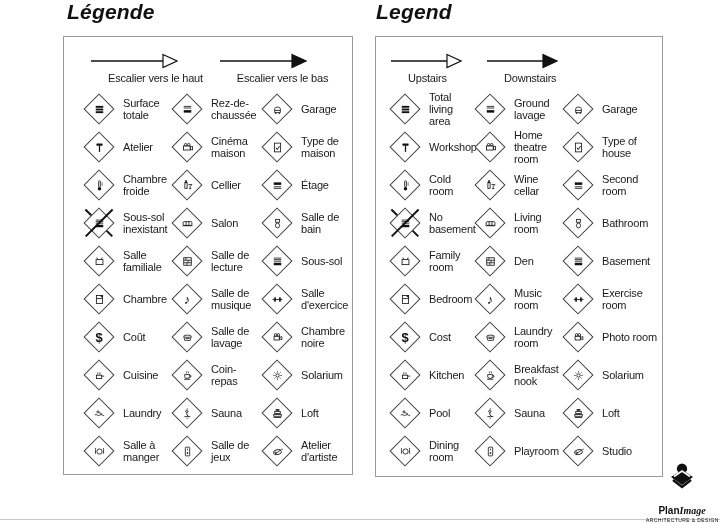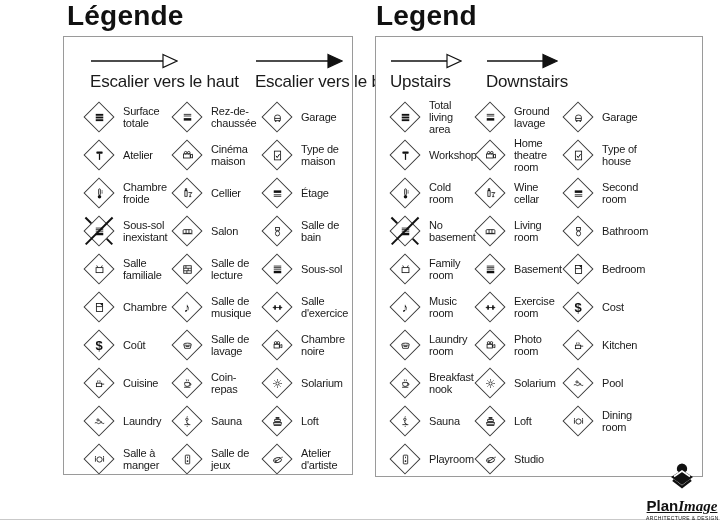--- a/index.html
+++ b/index.html
@@ -1,44 +1,44 @@
 <!DOCTYPE html>
 <html><head>
 <meta charset="utf-8">
 <style>
   html,body{margin:0;padding:0;background:#fff;}
   .page{position:relative;width:720px;height:523px;background:#ffffff;overflow:hidden;
         font-family:"Liberation Sans",sans-serif;color:#1a1a1a;}
-  .title{position:absolute;top:0;margin:0;font-size:28px;font-weight:700;letter-spacing:.2px;color:#111;}
+  .title{position:absolute;top:0;margin:0;font-size:21px;font-weight:700;letter-spacing:.2px;color:#111;font-style:italic;}
   .title-fr{left:67px;} .title-en{left:376px;}
   .panel{position:absolute;top:36px;background:#fff;border:1px solid #9a9a9a;box-sizing:border-box;}
   .panel-fr{left:63px;width:290px;height:439px;}
-  .panel-en{left:375px;width:328px;height:441px;}
+  .panel-en{left:375px;width:288px;height:441px;}
   .arrows{display:flex;align-items:flex-start;}
   .panel-fr .arrows{padding:16px 0 2px 26px;gap:16px;}
   .panel-en .arrows{padding:16px 0 2px 14px;gap:24px;}
   .arrow-group{display:flex;flex-direction:column;}
-  .arrow-label{font-size:17px;letter-spacing:-0.2px;margin-top:3px;white-space:nowrap;}
+  .arrow-label{font-size:11px;letter-spacing:-0.2px;margin-top:3px;white-space:nowrap;margin-left:18px;}
   .grid{display:grid;margin-top:4px;}
   .panel-fr .grid{grid-template-columns:88px 90px auto;padding-left:18px;}
   .panel-en .grid{grid-template-columns:85px 88px auto;padding-left:12px;}
   .cell{height:38px;display:flex;align-items:center;}
   .dwrap{width:34px;height:34px;flex:0 0 34px;display:flex;align-items:center;justify-content:center;position:relative;}
   .diamond{width:20px;height:20px;border:1px solid #3c3c3c;transform:rotate(45deg);background:#fff;
            display:flex;align-items:center;justify-content:center;}
   .dinner{transform:rotate(-45deg);width:22px;height:22px;display:flex;align-items:center;justify-content:center;}
   .icon-svg{width:15px;height:15px;display:block;}
   .glyph{font-size:13px;font-weight:700;color:#111;line-height:1;}
   .label{font-size:11px;line-height:1.12;margin-left:7px;max-width:56px;letter-spacing:-0.2px;}
   .crossed::before,.crossed::after{content:"";position:absolute;left:-2px;top:16px;width:38px;height:1.6px;background:#111;}
   .crossed::before{transform:rotate(45deg);} .crossed::after{transform:rotate(-45deg);}
   .baseline{position:absolute;left:0;top:519px;width:720px;height:1px;background:#c9c9c9;}
   .logo{position:absolute;left:646px;top:463px;width:72px;text-align:center;}
   .logo-mark{display:block;margin:0 auto;}
-  .logo-text{font-size:15px;font-weight:800;line-height:1;margin-top:8px;color:#111;white-space:nowrap;text-decoration:underline;}
+  .logo-text{font-size:10px;font-weight:800;line-height:1;margin-top:16px;color:#111;white-space:nowrap;}
   .logo-image{font-family:"Liberation Serif",serif;font-style:italic;}
   .logo-tagline{font-size:5px;letter-spacing:.4px;margin-top:1px;color:#111;white-space:nowrap;}
 </style>
 </head>
 <body>
 
 <div class="page">
   <h1 class="title title-fr">Légende</h1>
   <h1 class="title title-en">Legend</h1>
 
@@ -701,20 +701,37 @@
               </span>
             </span>
           </span>
           <span class="label">Family room</span>
         </div>
         <div class="cell">
           <span class="dwrap">
             <span class="diamond">
               <span class="dinner">
                 <svg class="icon-svg" viewBox="0 0 24 24" fill="none" stroke="#111" stroke-width="1.3">
+                  <rect x="6" y="6" width="12" height="12"></rect>
+                  <line x1="6" y1="10" x2="18" y2="10"></line>
+                  <line x1="6" y1="14" x2="18" y2="14"></line>
+                  <line x1="9.5" y1="6" x2="9.5" y2="10"></line>
+                  <line x1="13" y1="10" x2="13" y2="14"></line>
+                  <line x1="11" y1="14" x2="11" y2="18"></line>
+                </svg>
+              </span>
+            </span>
+          </span>
+          <span class="label">Den</span>
+        </div>
+        <div class="cell">
+          <span class="dwrap">
+            <span class="diamond">
+              <span class="dinner">
+                <svg class="icon-svg" viewBox="0 0 24 24" fill="none" stroke="#111" stroke-width="1.3">
                   <line x1="6" y1="6.5" x2="18" y2="6.5"></line>
                   <line x1="6" y1="9" x2="18" y2="9"></line>
                   <line x1="6" y1="11.5" x2="18" y2="11.5"></line>
                   <rect x="6" y="14" width="12" height="4" fill="#111" stroke="none"></rect>
                 </svg>
               </span>
             </span>
           </span>
           <span class="label">Basement</span>
         </div>

